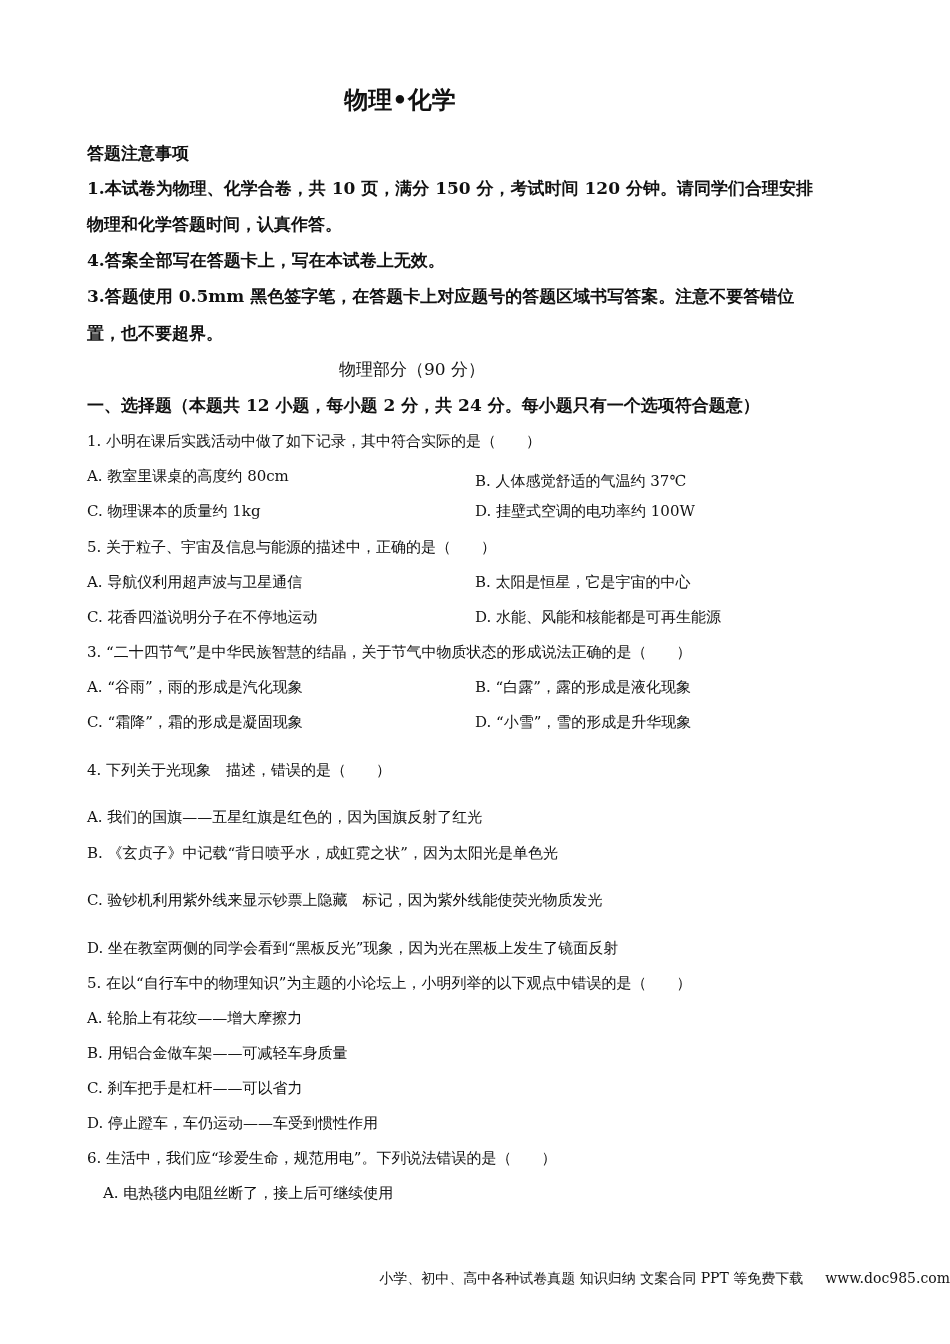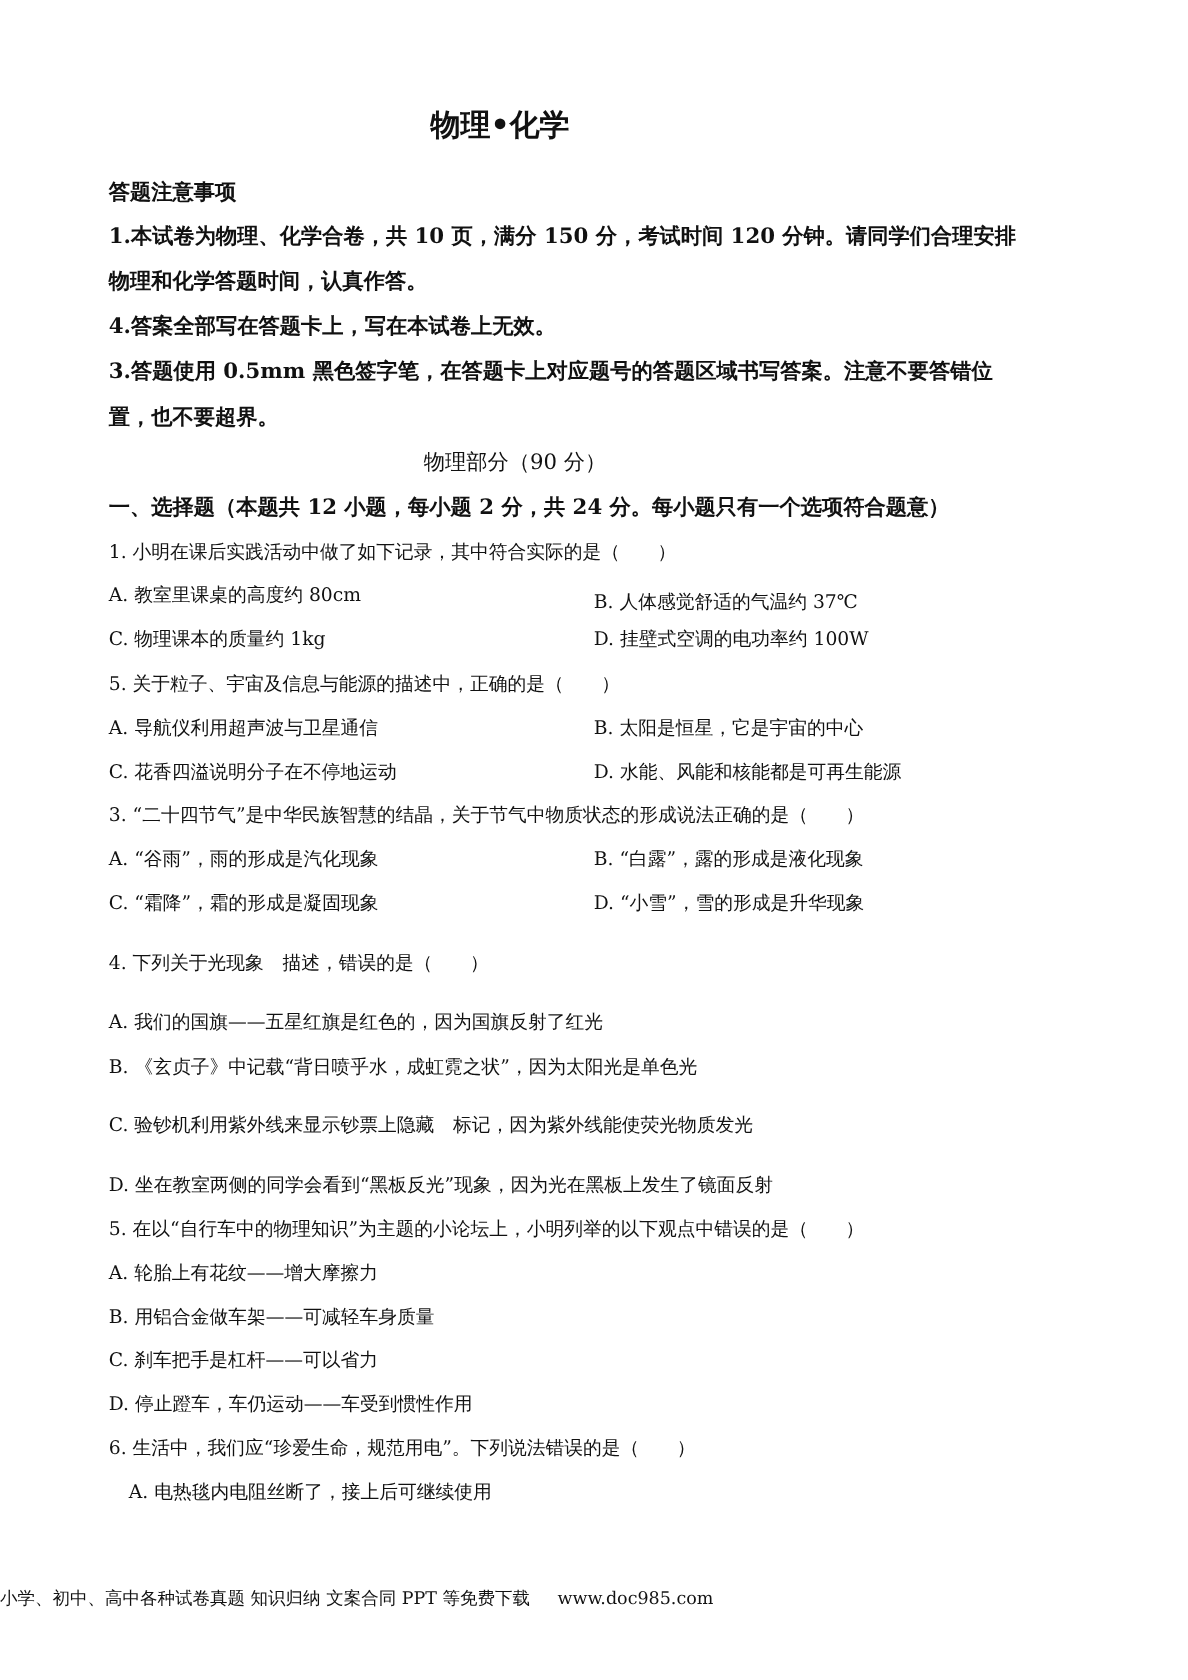--- a/index.html
+++ b/index.html
@@ -4,21 +4,21 @@
 <style>
   html, body { margin: 0; padding: 0; background: #ffffff; }
   body { width: 950px; height: 1344px; position: relative; overflow: hidden;
          font-family: "DejaVu Serif", "Liberation Serif", serif; color: #111; }
   .abs { position: absolute; white-space: nowrap; }
   .title { left: 0; width: 800px; text-align: center; top: 84px; font-size: 24px; font-weight: bold; }
   .bold { font-weight: bold; font-size: 17px; }
   .center { left: 0; width: 824px; text-align: center; }
   .q { font-size: 15px; }
   .opt { font-size: 15px; }
-  .footer { left: 0; width: 950px; text-align: left; top: 1270px; font-size: 14px; }
+  .footer { left: 0; width: 950px; text-align: right; top: 1270px; font-size: 14px; }
   .footer .url { margin-left: 22px; }
 </style>
 </head>
 <body>
 
 <div class="abs title">物理•化学</div>
 
 <div class="abs bold" style="left:87px;top:142px;">答题注意事项</div>
 <div class="abs bold" style="left:87px;top:177px;">1.本试卷为物理、化学合卷，共 10 页，满分 150 分，考试时间 120 分钟。请同学们合理安排</div>
 <div class="abs bold" style="left:87px;top:213px;">物理和化学答题时间，认真作答。</div>

